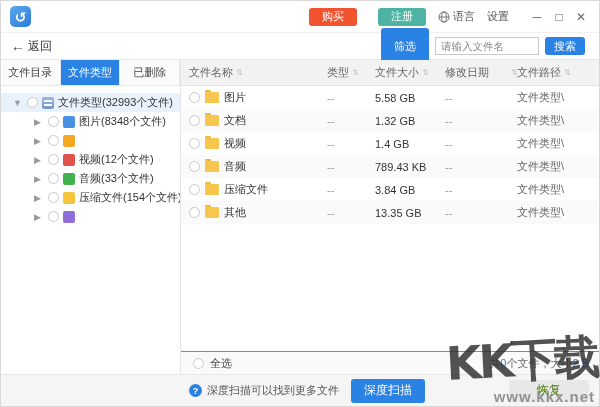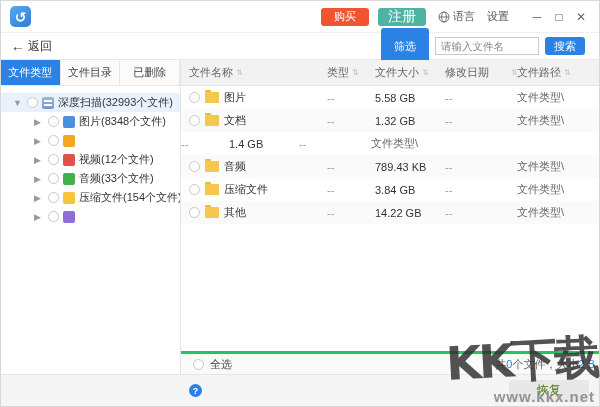--- a/index.html
+++ b/index.html
@@ -7,21 +7,21 @@
   body { font-family:"Liberation Sans","DejaVu Sans",sans-serif; font-size:11px; color:#333; background:#fff; }
   .window { position:relative; width:600px; height:407px; border:1px solid #d8d8d8; background:#fff; display:flex; flex-direction:column; }
 
   
   .titlebar { height:32px; display:flex; align-items:center; padding:0 10px 0 9px; background:#fff; border-bottom:1px solid #f0f0f0; flex:0 0 auto; }
   .applogo { width:21px; height:21px; border-radius:5px; background:linear-gradient(145deg,#5aa8ef,#2d7cd6); color:#fff; display:flex; align-items:center; justify-content:center; font-size:14px; font-weight:bold; }
   .apptitle { margin-left:8px; font-size:12px; color:#333; }
   .tb-spacer { flex:1; }
   .btn { display:inline-flex; align-items:center; justify-content:center; border-radius:3px; cursor:pointer; }
   .btn-buy { width:48px; height:18px; background:#f25430; color:#fff; font-size:11px;font-family:Liberation Serif, serif; }
-  .btn-reg { width:48px; height:18px; background:#4fb3a4; color:#fff; font-size:14px; margin-left:9px; }
+  .btn-reg { width:48px; height:18px; background:#4fb3a4; color:#fff; font-size:11px; margin-left:21px; }
   .tb-item { display:flex; align-items:center; margin-left:12px; color:#555; font-size:11px; cursor:pointer; }
   .globe { margin-right:3px; display:flex; }
   .winctl { display:flex; align-items:center; margin-left:14px; color:#666; }
   .winctl span { width:16px; text-align:center; margin-left:6px; font-size:12px; cursor:pointer; }
 
   
   .toolbar { height:27px; display:flex; align-items:center; padding:0 14px 0 10px; background:#fff; border-bottom:1px solid #e7e7e7; flex:0 0 auto; }
   .back { display:flex; align-items:center; color:#333; font-size:12px; cursor:pointer; }
   .back .arrow { font-size:14px; margin-right:3px; color:#444; }
   .toolbar .spacer { flex:1; }
@@ -62,21 +62,21 @@
   .trow { height:23px; display:flex; align-items:center; flex:0 0 auto; cursor:pointer; }
   .trow:nth-child(odd) { background:#fafafa; }
   .trow .radio { margin:0 5px 0 0; }
   .name-cell { display:flex; align-items:center; }
   .folder { width:14px; height:11px; background:#f6c64f; border-radius:1px; position:relative; margin-right:5px; flex:0 0 auto; }
   .folder::before { content:""; position:absolute; top:-2px; left:0; width:6px; height:2px; background:#edb93e; border-radius:1px 1px 0 0; }
   .dim { color:#999; }
   .path-cell { color:#666; }
   .tfill { flex:1 1 auto; }
 
-  .selectall { height:23px; display:flex; align-items:center; background:#fafafa; border-top:3px solid #22c55e; padding:0 4px 0 8px; flex:0 0 auto; }
+  .selectall { height:23px; display:flex; align-items:center; background:#fafafa; border-top:1px solid #22c55e; padding:0 10px 0 8px; flex:0 0 auto; }
   .selectall .lbl { margin-left:2px; color:#444; }
   .status { margin-left:auto; color:#666; font-size:11px; }
   .status .num { color:#2a82e4; }
 
   
   .bottombar { height:32px; flex:0 0 auto; background:#f5f5f5; border-top:1px solid #e6e6e6; display:flex; align-items:center; padding-right:10px; }
   .hint { display:flex; align-items:center; margin-left:188px; color:#555; font-size:11px; }
   .qicon { width:13px; height:13px; border-radius:50%; background:#2a82e4; color:#fff; font-size:9px; font-weight:bold; display:flex; align-items:center; justify-content:center; margin-right:5px; }
   .btn-deep { width:74px; height:24px; background:#2a82e4; color:#fff; font-size:12px; margin-left:12px; }
   .btn-recover { width:80px; height:22px; background:#e8e8e8; color:#4d7c0f; font-size:12px; margin-left:auto; }
@@ -124,30 +124,30 @@
     <div class="spacer"></div>
     <div class="btn btn-filter">筛选</div>
     <input class="search-input" type="text" placeholder="请输入文件名" style="">
     <div class="btn btn-search">搜索</div>
   </div>
 
   <div class="main">
 
     <div class="sidebar">
       <div class="tabs">
+        <div class="tab">文件目录</div>
         <div class="tab active">文件类型</div>
-        <div class="tab">文件目录</div>
         <div class="tab">已删除</div>
       </div>
       <div class="tree">
         <div class="tree-row tree-root">
           <span class="caret">▼</span>
           <span class="radio"></span>
           <span class="ticon drive"></span>
-          <span>深度扫描(32993个文件)</span>
+          <span>文件类型(32993个文件)</span>
         </div>
         <div class="tree-row tree-child">
           <span class="caret">▶</span>
           <span class="radio"></span>
           <span class="ticon c-img"></span>
           <span>图片(8348个文件)</span>
         </div>
         <div class="tree-row tree-child">
           <span class="caret">▶</span>
           <span class="radio"></span>
@@ -219,20 +219,25 @@
             <span class="radio"></span>
             <span class="folder"></span>
             <span>文档</span>
           </div>
         <div class="col col-type dim">--</div>
         <div class="col col-size">1.32 GB</div>
         <div class="col col-date dim">--</div>
         <div class="col col-path path-cell">文件类型\</div>
       </div>
       <div class="trow">
+        <div class="col col-name name-cell">
+            <span class="radio"></span>
+            <span class="folder"></span>
+            <span>视频</span>
+          </div>
         <div class="col col-type dim">--</div>
         <div class="col col-size">1.4 GB</div>
         <div class="col col-date dim">--</div>
         <div class="col col-path path-cell">文件类型\</div>
       </div>
       <div class="trow">
         <div class="col col-name name-cell">
             <span class="radio"></span>
             <span class="folder"></span>
             <span>音频</span>
@@ -253,41 +258,43 @@
         <div class="col col-date dim">--</div>
         <div class="col col-path path-cell">文件类型\</div>
       </div>
       <div class="trow">
         <div class="col col-name name-cell">
             <span class="radio"></span>
             <span class="folder"></span>
             <span>其他</span>
           </div>
         <div class="col col-type dim">--</div>
-        <div class="col col-size">14.22 GB</div>
+        <div class="col col-size">13.35 GB</div>
         <div class="col col-date dim">--</div>
         <div class="col col-path path-cell">文件类型\</div>
       </div>
 
       <div class="tfill"></div>
 
       <div class="selectall">
         <span class="radio"></span>
         <span class="lbl">全选</span>
         <span class="status">
           <span>共</span><span class="num">0</span><span>个文件，大小</span><span class="num">2 B</span>
         </span>
       </div>
     </div>
   </div>
 
   <div class="bottombar">
     <div class="hint">
       <span class="qicon">?</span>
-    </div>
+      <span>深度扫描可以找到更多文件</span>
+    </div>
+    <div class="btn btn-deep">深度扫描</div>
     <div class="btn btn-recover">恢复</div>
   </div>
 
   <div class="watermark">
     <div class="wm-logo">KK下载</div>
     <div class="wm-url">www.kkx.net</div>
   </div>
 
 </div>
 

